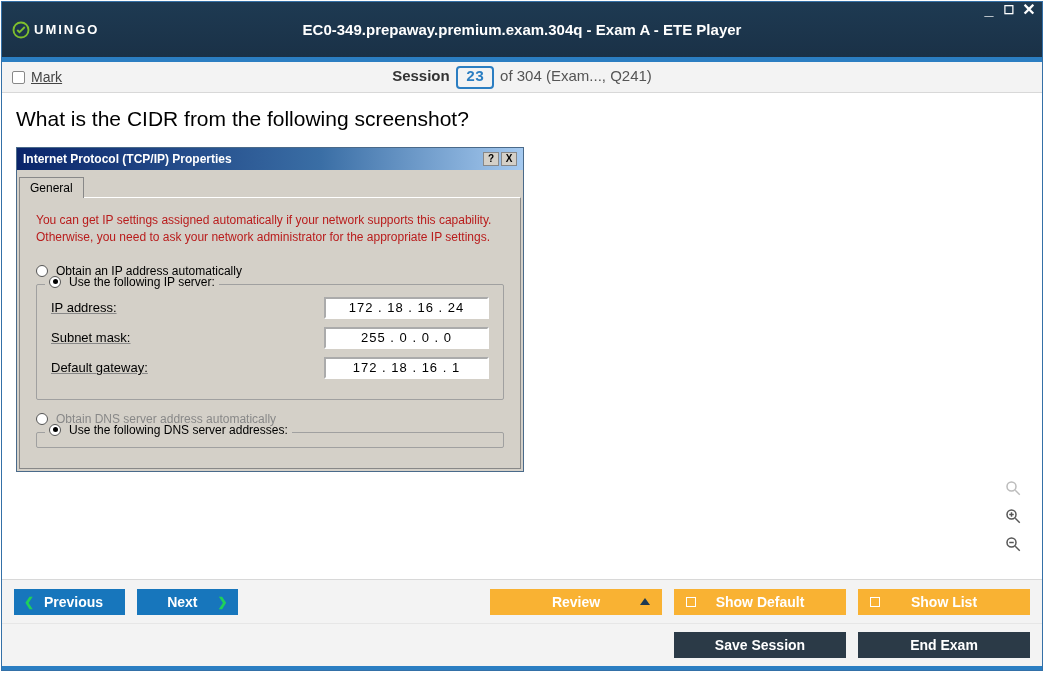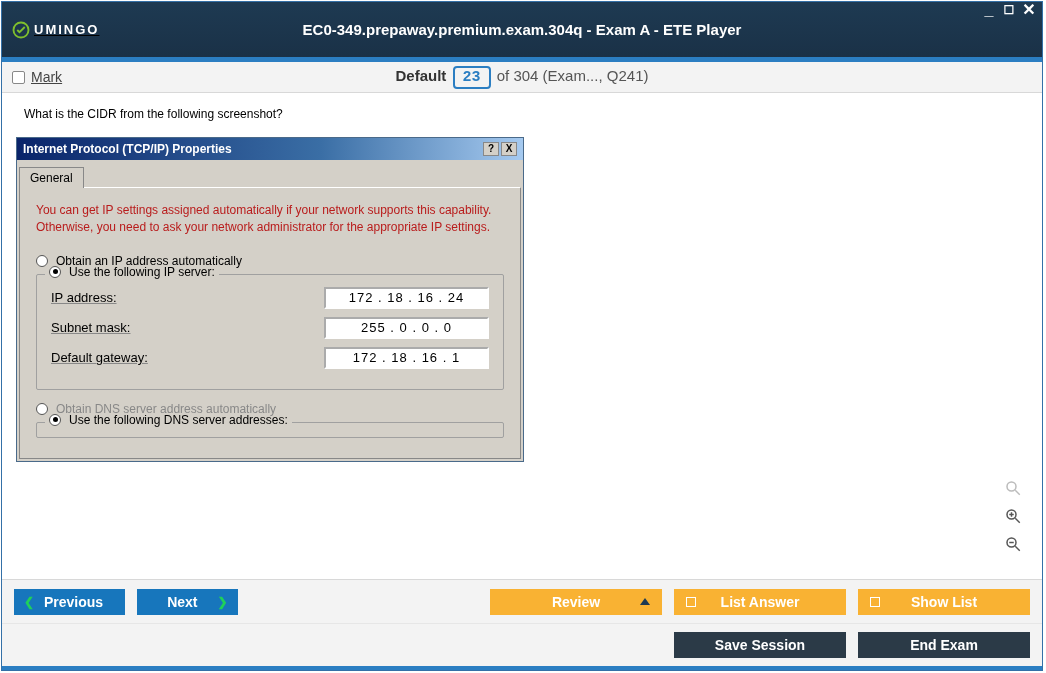--- a/index.html
+++ b/index.html
@@ -1,33 +1,33 @@
 <!DOCTYPE html>
 <html><head>
 <meta charset="utf-8">
 <style>
 * { margin:0; padding:0; box-sizing:border-box; font-family:"Segoe UI",Tahoma,sans-serif; }
 body { width:1046px; height:673px; background:#fff; overflow:hidden; position:relative; }
 .window { width:1042px; height:670px; margin:1px; border:1px solid #3470a7; position:relative; background:#fff; }
 .titlebar { height:55px; background:linear-gradient(#1e3a52 0%,#1a3147 100%); display:flex; align-items:center; padding:0 10px; position:relative; }
-.logo { display:flex; align-items:center; gap:4px;text-decoration:underline; }
+.logo { display:flex; align-items:center; gap:4px; }
 .logo-check { width:18px; height:18px; }
 .logo-text { color:#fff; font-size:13px; letter-spacing:2px; font-weight:600; }
 .window-title { position:absolute; left:0; right:0; text-align:center; color:#fff; font-size:15px; font-weight:600; pointer-events:none; }
 .win-controls { position:absolute; top:2px; right:6px; display:flex; gap:6px; }
 .win-btn { width:14px; height:14px; color:#fff; font-size:16px; font-weight:bold; cursor:pointer; text-align:center; line-height:12px; }
 .bluebar { height:5px; background:#2b7ec2; }
 .infobar { height:31px; background:#f3f3f3; border-bottom:1px solid #d8d8d8; display:flex; align-items:center; padding:0 10px; position:relative; }
 .mark-wrap { display:flex; align-items:center; gap:6px; font-size:14px; color:#444; }
 .mark-box { width:13px; height:13px; border:1px solid #888; background:#fff; border-radius:2px; }
 .q-meta { position:absolute; left:0; right:0; text-align:center; font-size:15px; color:#555; pointer-events:none; }
 .q-label { font-weight:700; color:#333; }
 .q-num-box { display:inline-block; border:2px solid #2b7ec2; border-radius:4px; padding:1px 8px; color:#2b7ec2; font-weight:600; margin:0 2px;font-family:Liberation Mono, monospace; }
 .content { position:absolute; top:91px; left:0; right:0; bottom:104px; overflow:auto; padding:14px 14px 0; }
-.question-text { font-size:12px; color:#000; margin-bottom:16px;margin-left:8px; }
+.question-text { font-size:21px; color:#000; margin-bottom:16px; }
 
 .tcp-dialog { width:508px; border:1px solid #4a6a8a; background:#d4d0c8; font-family:Tahoma,sans-serif; font-size:12px; }
 .tcp-title { height:22px; background:linear-gradient(90deg,#0a246a 0%,#3a6ea5 60%,#a6caf0 100%); color:#fff; font-size:12px; font-weight:bold; padding:3px 6px; display:flex; justify-content:space-between; align-items:center; }
 .tcp-title-btns { display:flex; gap:2px; }
 .tcp-tbtn { width:16px; height:14px; background:#d4d0c8; border:1px solid #888; font-size:10px; color:#000; text-align:center; line-height:12px; font-weight:bold; }
 .tab-strip { padding:6px 2px 0; }
 .tab { display:inline-block; background:#d4d0c8; border:1px solid #888; border-bottom:none; padding:3px 10px; font-size:12px; position:relative; top:1px; }
 .tab-body { background:#d4d0c8; border:1px solid #888; margin:0 2px 2px; padding:14px 16px 8px; border-top:1px solid #fff; }
 .tcp-desc { font-size:12px; color:#b91c1c; margin-bottom:18px; line-height:1.4; }
 .radio-row { display:flex; align-items:center; gap:8px; margin:6px 0; font-size:12px; }
@@ -79,21 +79,21 @@
     </div>
   </div>
   <div class="bluebar"></div>
 
   <div class="infobar">
     <label class="mark-wrap">
       <span class="mark-box"></span>
       <span style="text-decoration:underline">Mark</span>
     </label>
     <div class="q-meta">
-      <span class="q-label">Default</span>
+      <span class="q-label">Session</span>
       <span class="q-num-box">23</span>
       <span>of 304</span>
       <span>(Exam..., Q241)</span>
     </div>
   </div>
 
   <div class="content">
     <div class="question-text">What is the CIDR from the following screenshot?</div>
 
     <div class="tcp-dialog">
@@ -182,21 +182,21 @@
       <span>Next</span>
       <span class="chev r">❯</span>
     </div>
     <div class="spacer"></div>
     <div class="btn btn-orange">
       <span>Review</span>
       <span class="tri"></span>
     </div>
     <div class="btn btn-orange">
       <span class="sq"></span>
-      <span>List Answer</span>
+      <span>Show Default</span>
     </div>
     <div class="btn btn-orange">
       <span class="sq"></span>
       <span>Show List</span>
     </div>
   </div>
 
   <div class="endbar">
     <div class="btn btn-dark">
       <span>Save Session</span>

